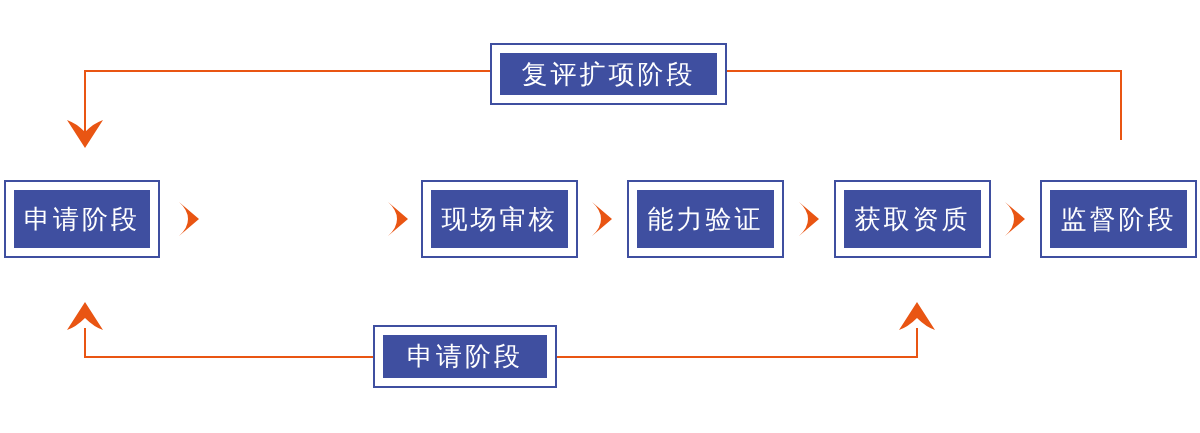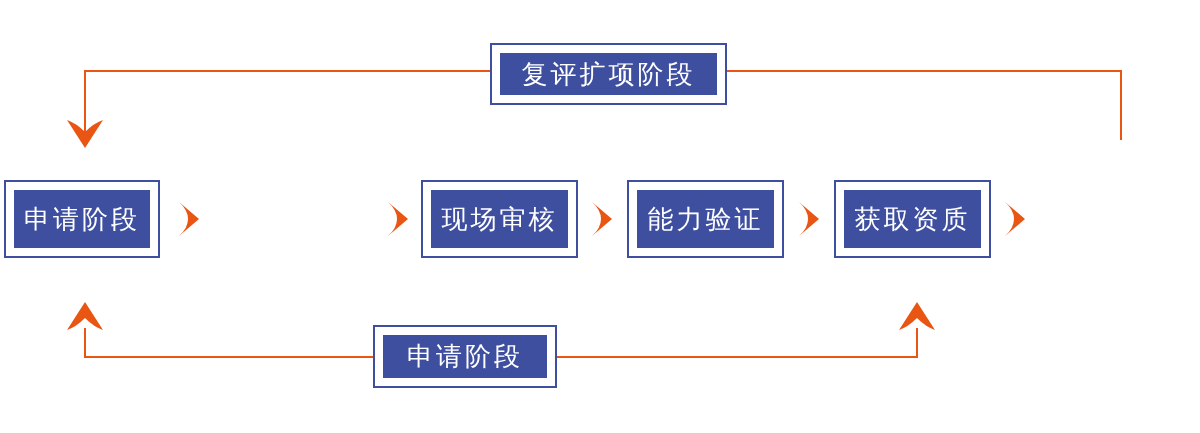--- a/index.html
+++ b/index.html
@@ -73,20 +73,23 @@
   </div>
   <div class="pbox" style="left:421px; top:180px; width:157px; height:78px;">
     <div class="inner">现场审核</div>
   </div>
   <div class="pbox" style="left:627px; top:180px; width:157px; height:78px;">
     <div class="inner">能力验证</div>
   </div>
   <div class="pbox" style="left:834px; top:180px; width:157px; height:78px;">
     <div class="inner">获取资质</div>
   </div>
+  <div class="pbox" style="left:1040px; top:180px; width:157px; height:78px;">
+    <div class="inner">监督阶段</div>
+  </div>
 
   <div class="icon-wrap" style="left:178px; top:201px;">
     <svg width="22" height="36" viewBox="0 0 22 36">
       <path d="M1 1 L21 18 L1 35 Q10 27 10 18 Q10 9 1 1 Z" fill="var(--arrow-orange)"></path>
     </svg>
   </div>
   <div class="icon-wrap" style="left:387px; top:201px;">
     <svg width="22" height="36" viewBox="0 0 22 36">
       <path d="M1 1 L21 18 L1 35 Q10 27 10 18 Q10 9 1 1 Z" fill="var(--arrow-orange)"></path>
     </svg>

